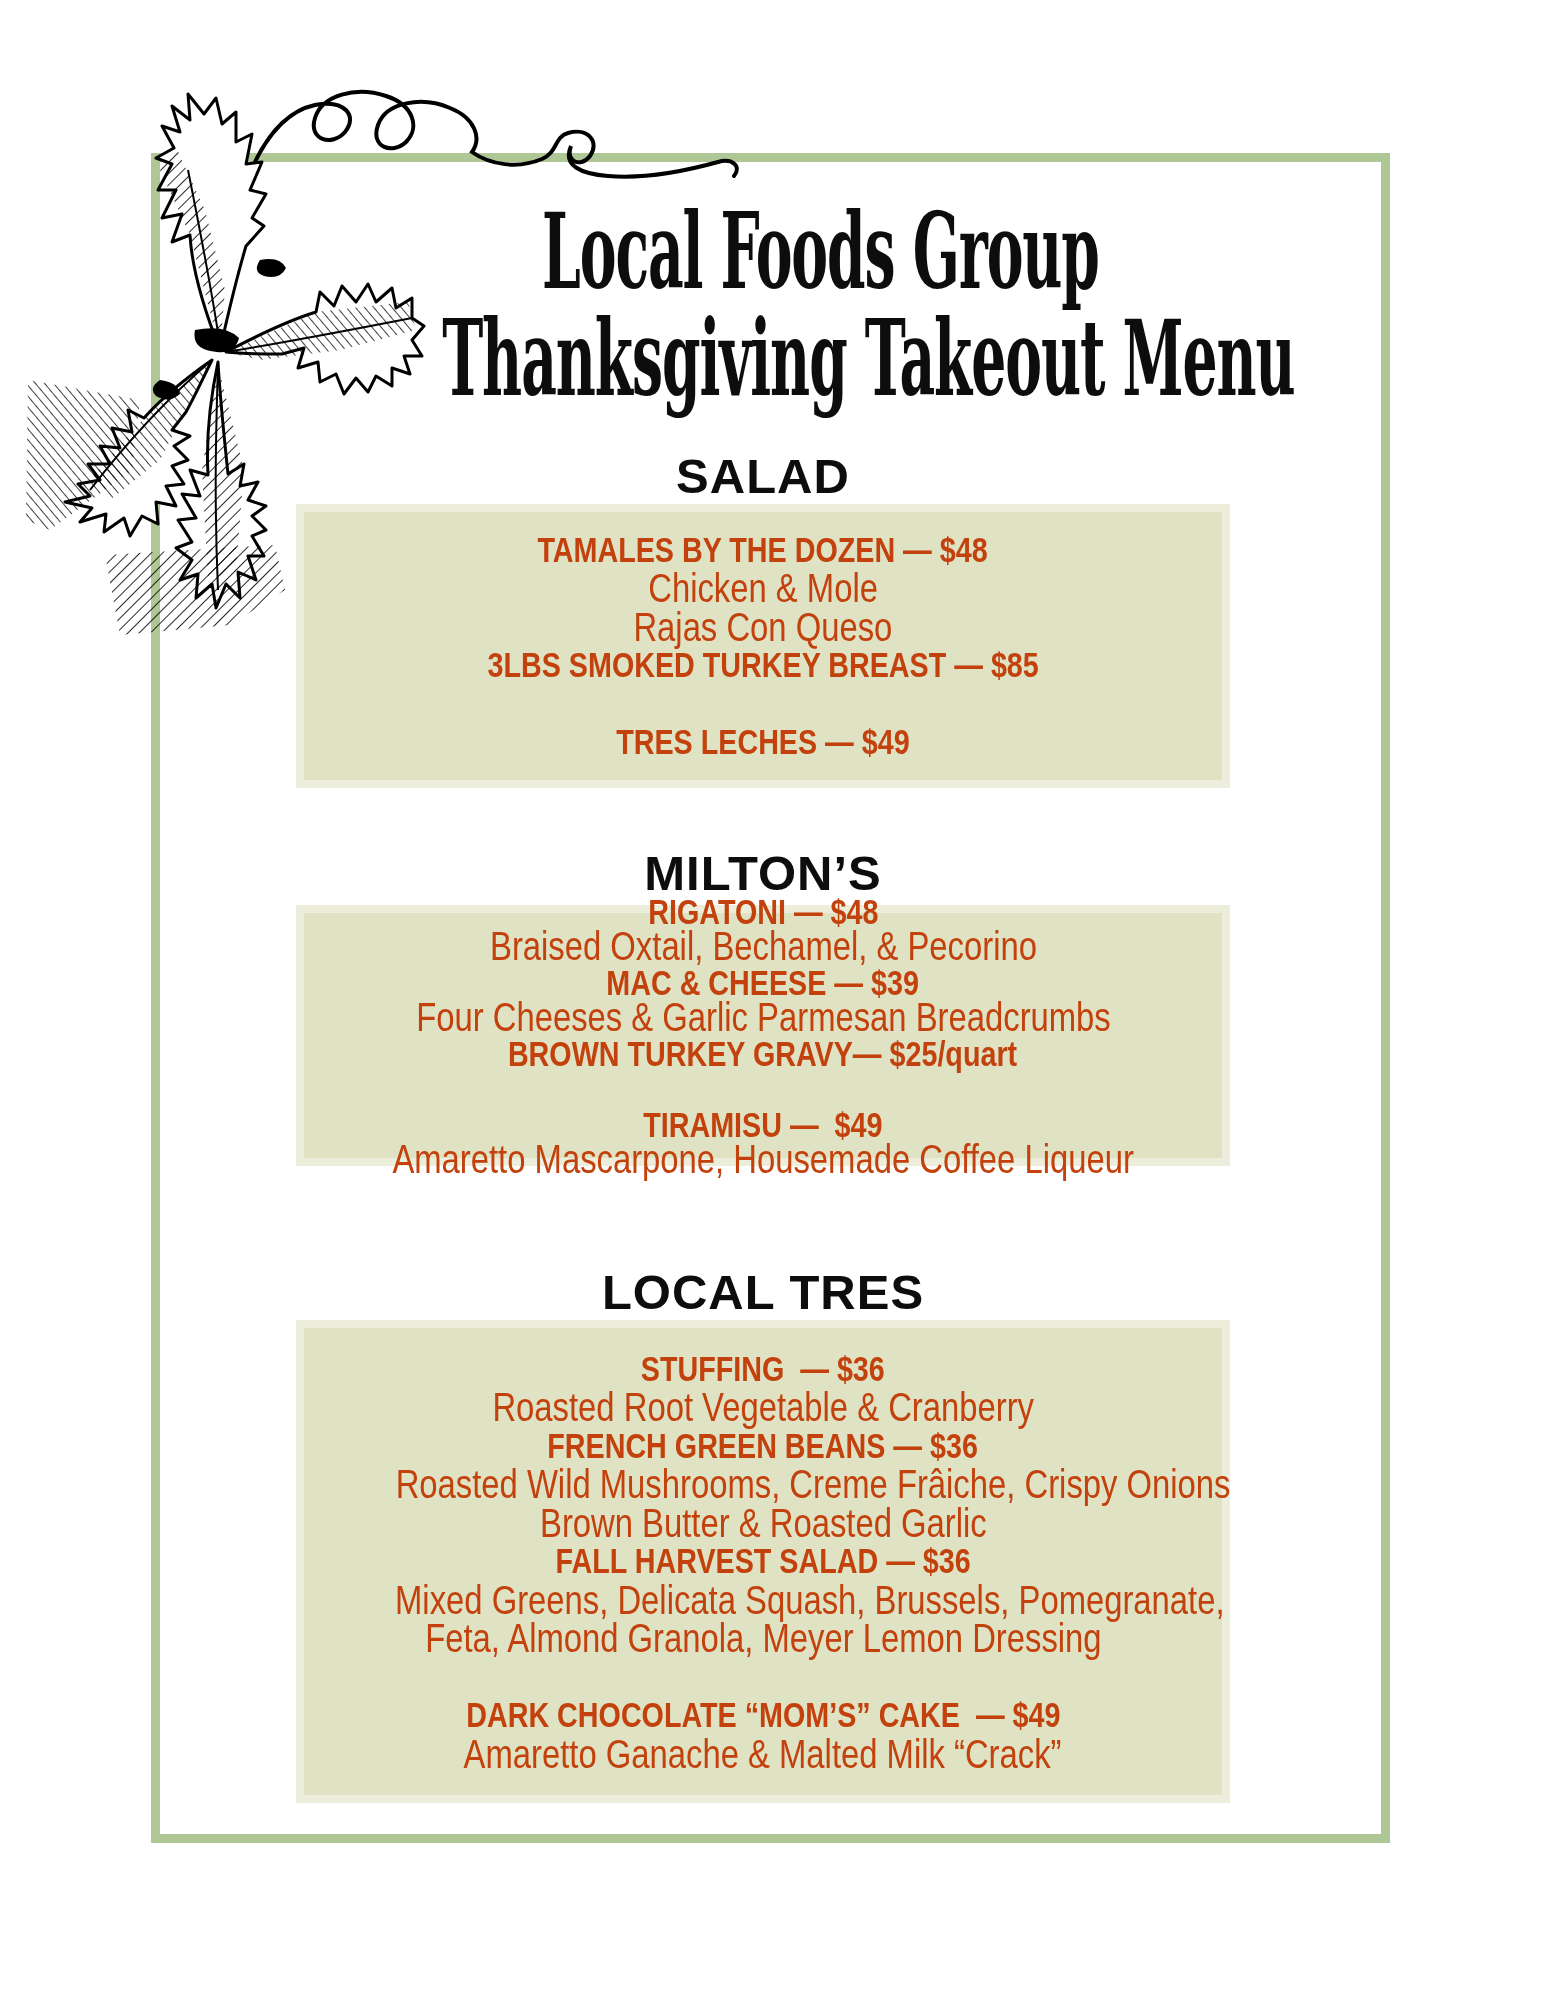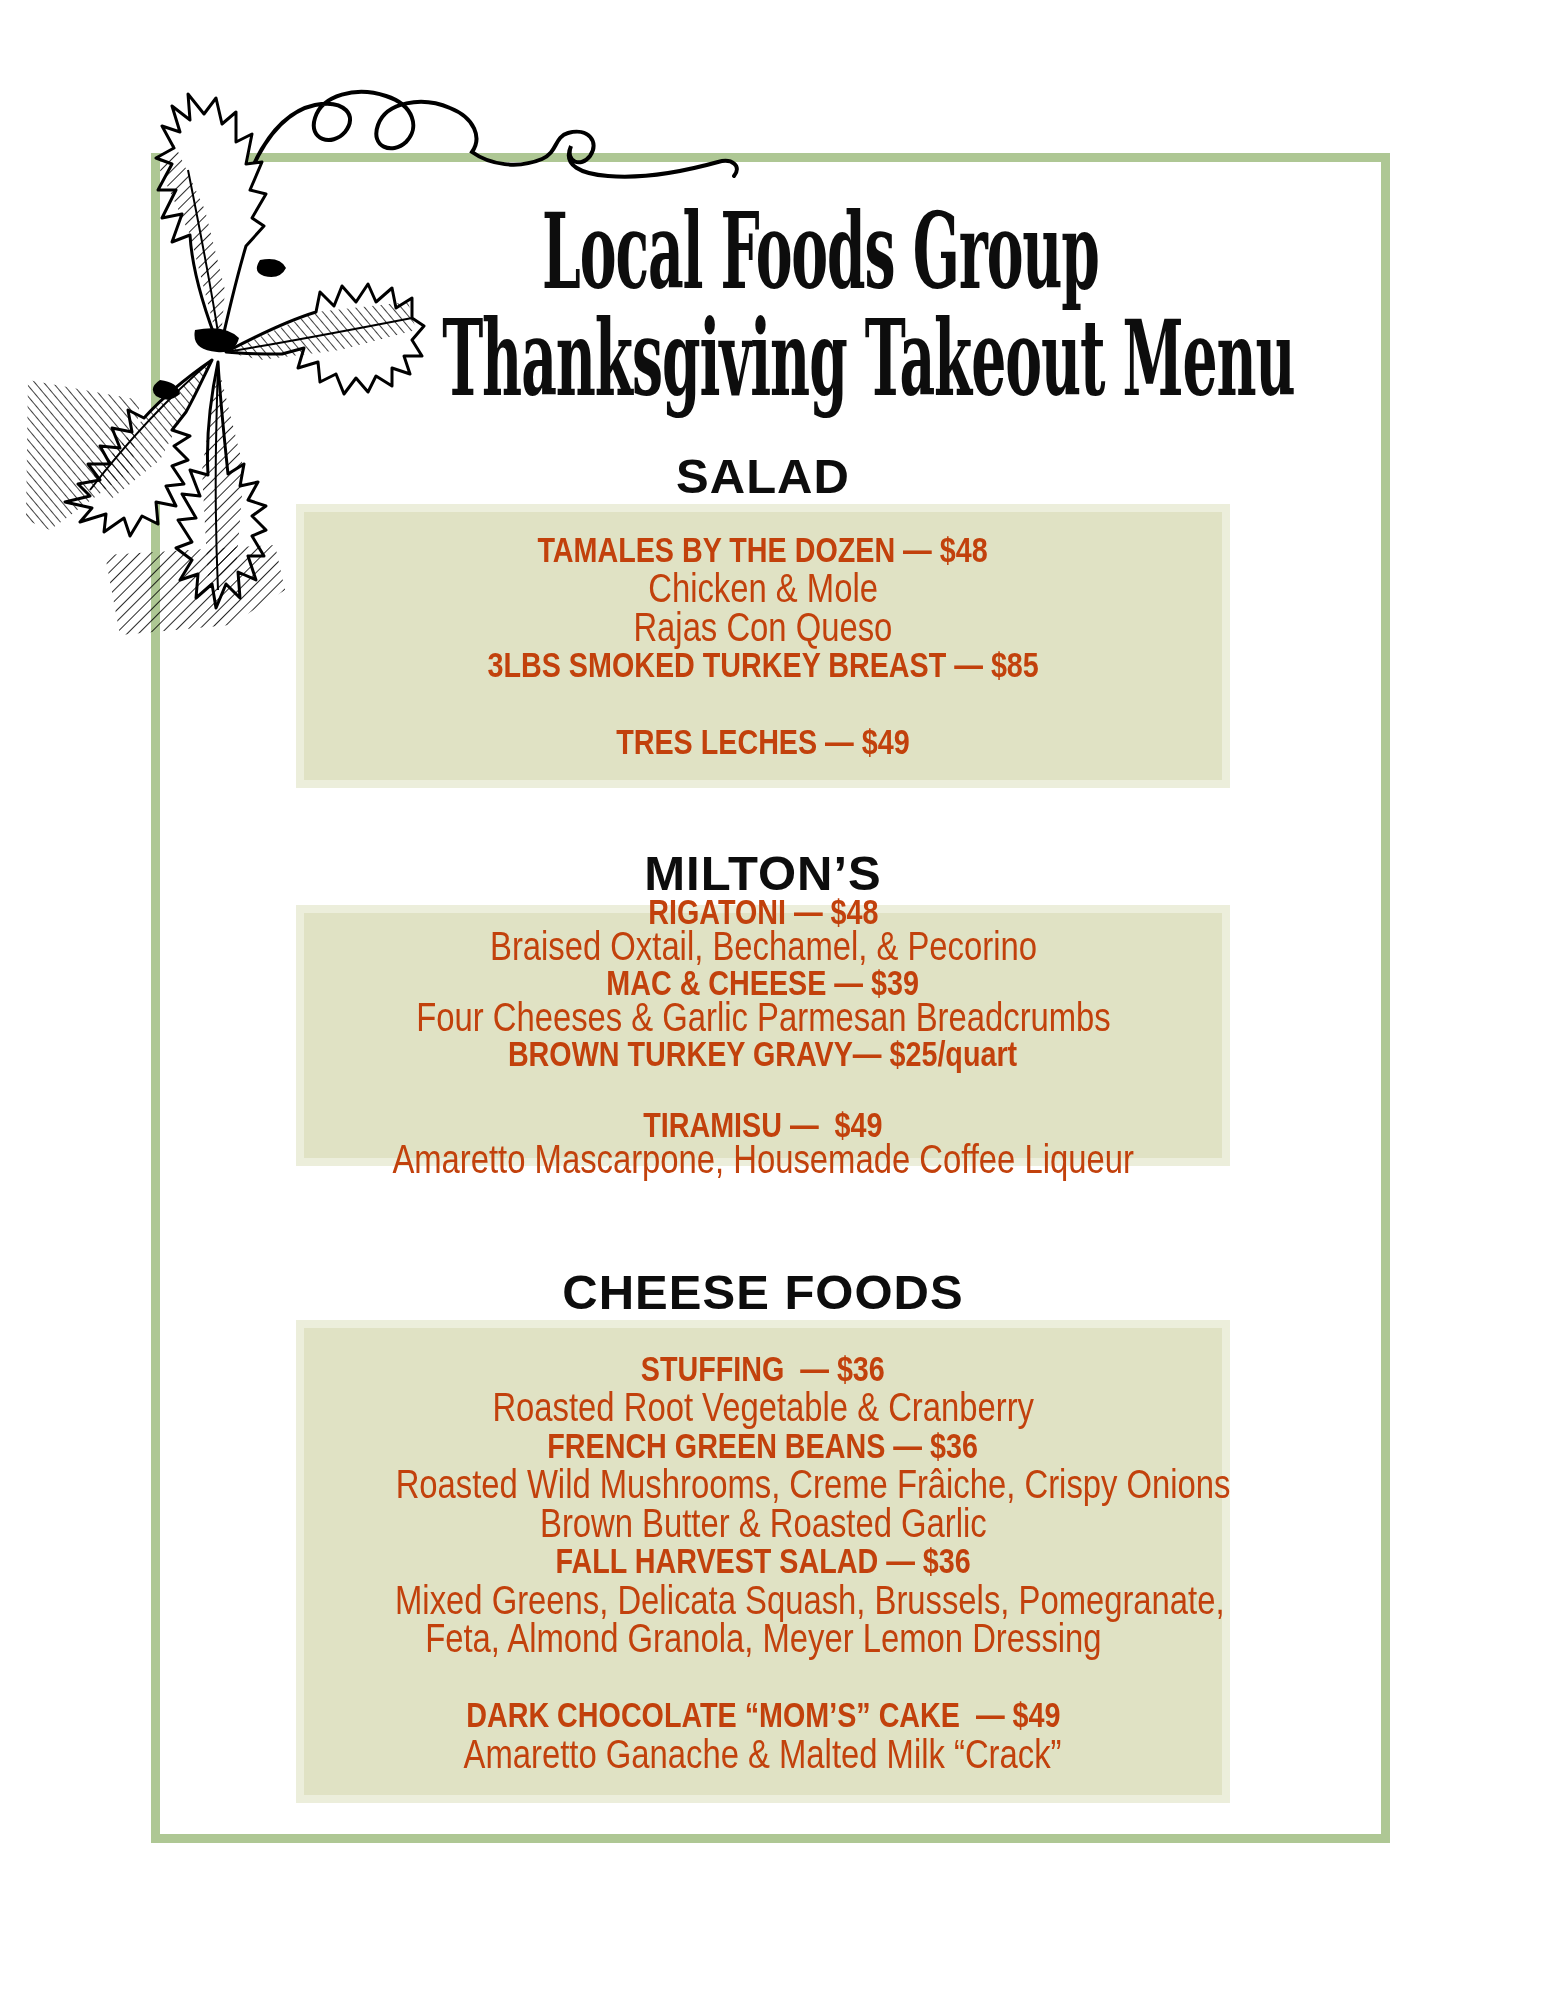--- a/index.html
+++ b/index.html
@@ -80,21 +80,21 @@
             <div class="line regular"><span>Four Cheeses &amp; Garlic Parmesan Breadcrumbs</span></div>
             <div class="line bold"><span>BROWN TURKEY GRAVY— $25/quart</span></div>
             <div class="line spacer"><span></span></div>
             <div class="line bold"><span>TIRAMISU —  $49</span></div>
             <div class="line regular"><span>Amaretto Mascarpone, Housemade Coffee Liqueur</span></div>
           </div>
     </div>
   </div>
 
   <div class="section-root">
-    <div class="sec-header hdr-local">CHEESE FOODS</div>
+    <div class="sec-header hdr-local">LOCAL TRES</div>
     <div class="menu-box box-local">
       <div class="menu-box-inner">
             <div class="line bold"><span>STUFFING  — $36</span></div>
             <div class="line regular"><span>Roasted Root Vegetable &amp; Cranberry</span></div>
             <div class="line bold"><span>FRENCH GREEN BEANS — $36</span></div>
             <div class="line regular"><span>Roasted Wild Mushrooms, Creme Frâiche, Crispy Onions</span></div>
             <div class="line regular"><span>Brown Butter &amp; Roasted Garlic</span></div>
             <div class="line bold"><span>FALL HARVEST SALAD — $36</span></div>
             <div class="line regular"><span>Mixed Greens, Delicata Squash, Brussels, Pomegranate,</span></div>
             <div class="line regular"><span>Feta, Almond Granola, Meyer Lemon Dressing</span></div>

